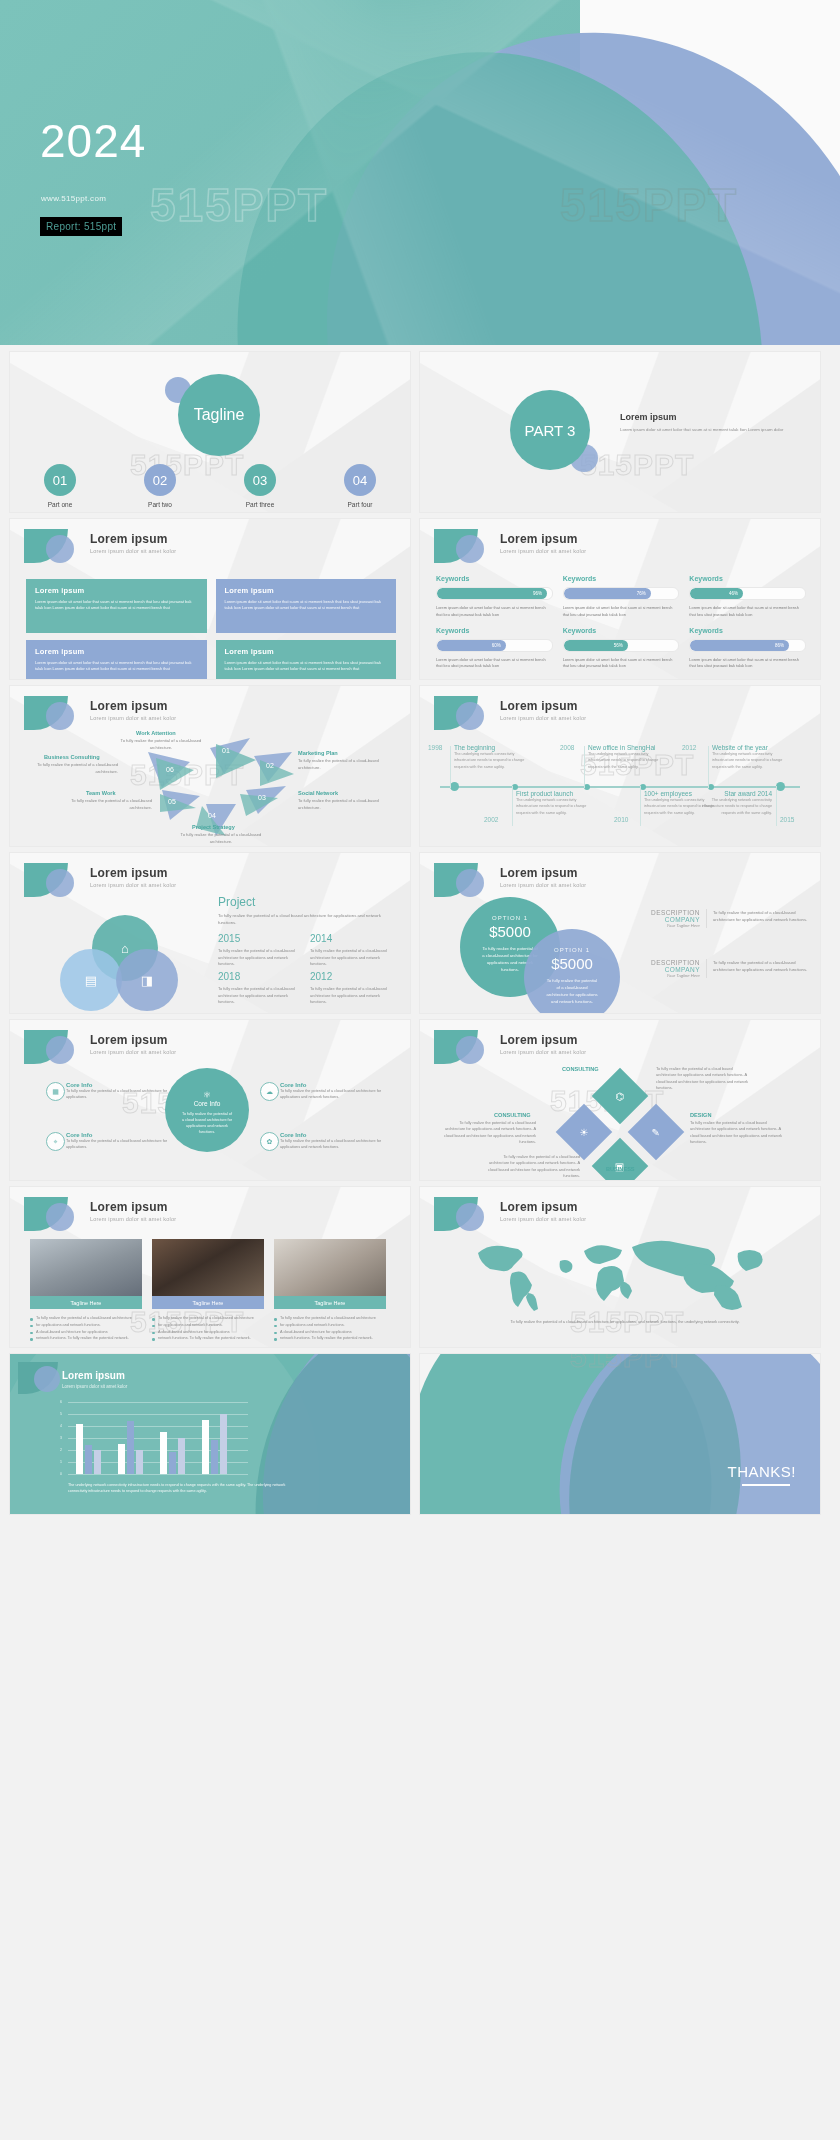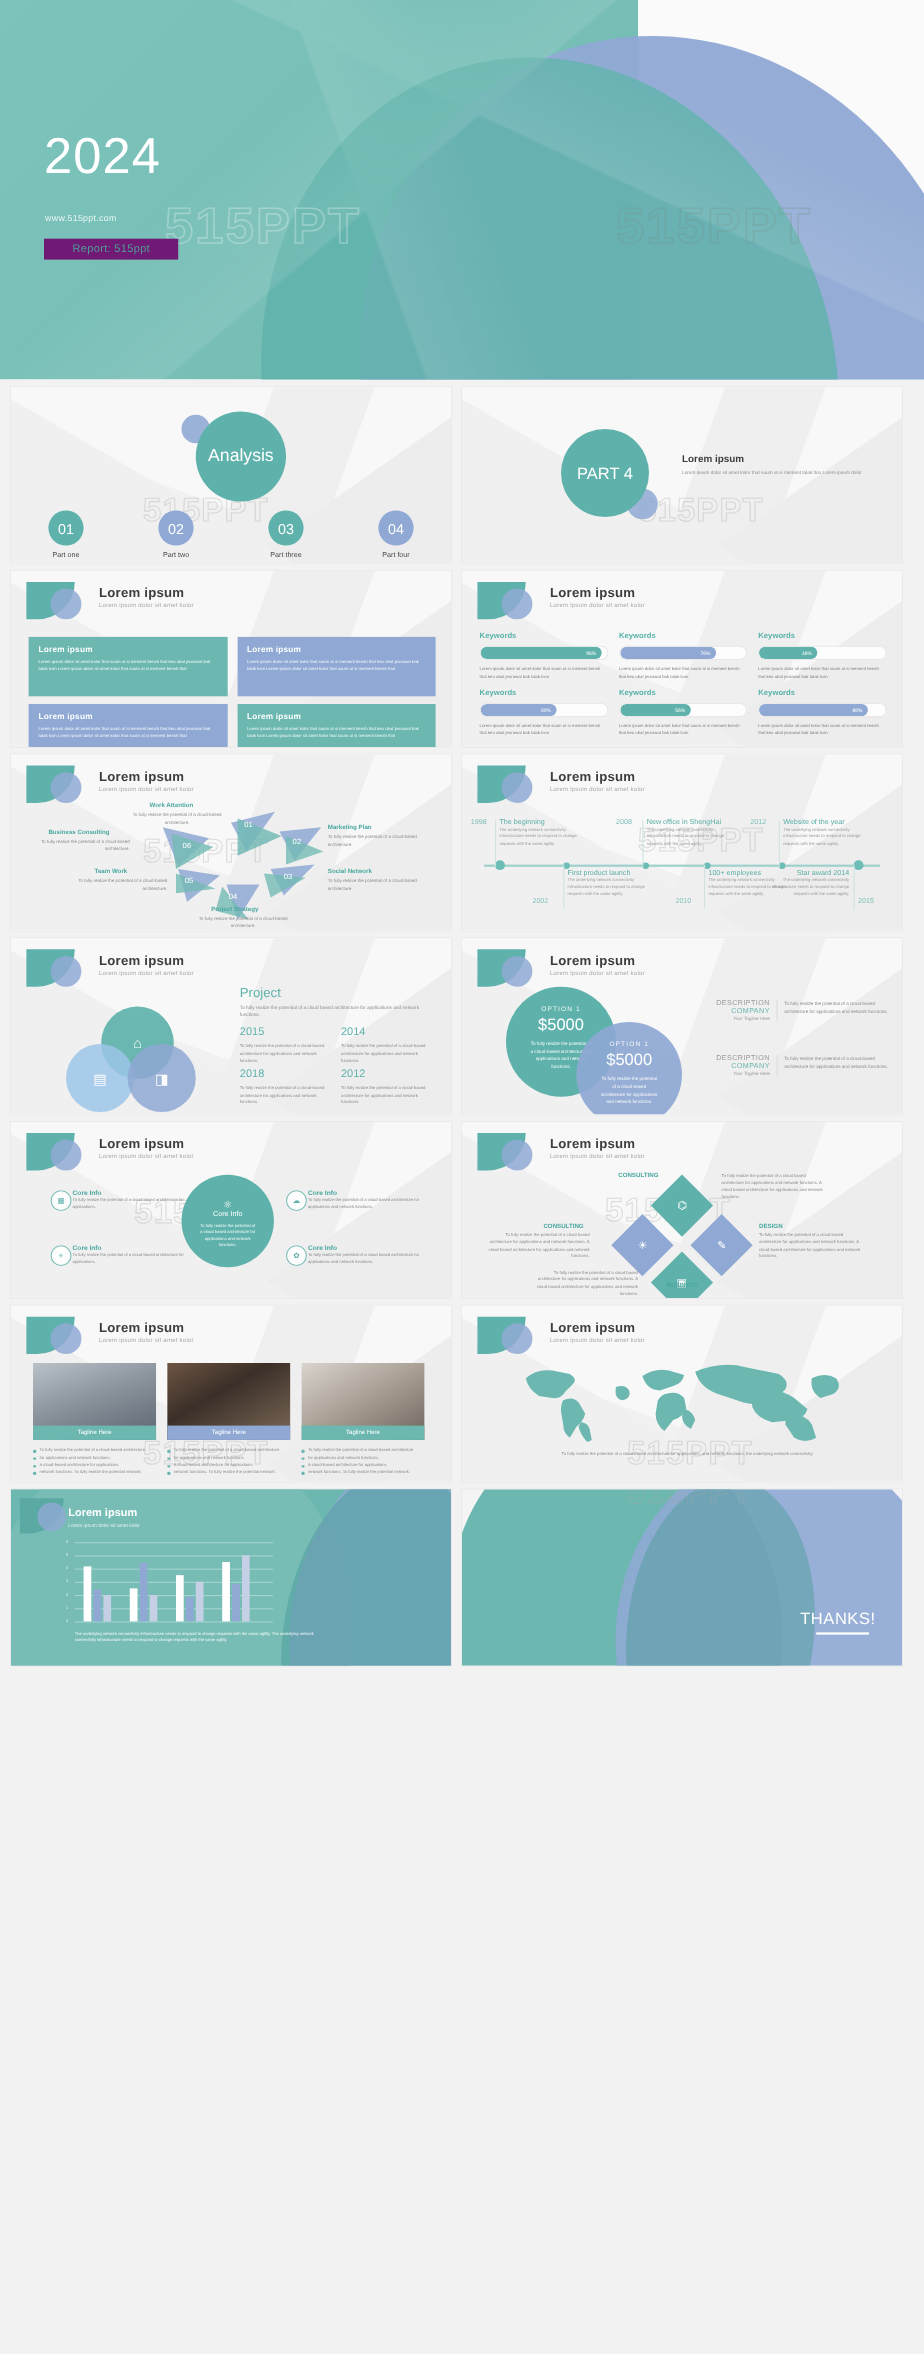--- a/index.html
+++ b/index.html
@@ -19,22 +19,22 @@
     background:#8fa9d4;opacity:.95;transform:rotate(-18deg);}
   .hero-ell-teal{position:absolute;left:240px;top:50px;width:520px;height:600px;border-radius:50%;
     background:#5fb2ab;opacity:.82;transform:rotate(-14deg);}
   .hero-wm{position:absolute;left:150px;top:178px;font-size:46px;font-weight:bold;letter-spacing:2px;
     color:transparent;-webkit-text-stroke:1.5px rgba(255,255,255,.28);}
   .hero-wm2{position:absolute;left:560px;top:178px;font-size:46px;font-weight:bold;letter-spacing:2px;
     color:transparent;-webkit-text-stroke:1.5px rgba(120,150,140,.30);}
   .hero-year{position:absolute;left:40px;top:118px;color:#ffffff;font-size:46px;font-weight:300;letter-spacing:1px;line-height:1;}
   .hero-title{position:absolute;left:40px;top:158px;color:#ffffff;font-size:30px;font-weight:500;letter-spacing:.5px;line-height:1;}
   .hero-url{position:absolute;left:41px;top:194px;color:#eaf5f3;font-size:8px;letter-spacing:.3px;}
-  .hero-chip{position:absolute;left:40px;top:217px;background:#701a75;color:#4d9d95;font-size:10px;
-    padding:4px 26px;letter-spacing:.3px;}
+  .hero-chip{position:absolute;left:40px;top:217px;background:#000000;color:#4d9d95;font-size:10px;
+    padding:4px 6px;letter-spacing:.3px;}
 
   
   .grid{position:absolute;left:0;top:345px;width:840px;}
   .row{display:flex;gap:10px;padding:7px 10px 0 10px;}
   .slide{position:relative;width:400px;height:160px;background:#fbfbfb;overflow:hidden;
     box-shadow:0 0 0 1px rgba(0,0,0,.03);}
   .poly{position:absolute;inset:0;opacity:1;
     background:
       linear-gradient(30deg,#f0f0f0 0 38%,transparent 38.3%),
       linear-gradient(-35deg,#ededed 0 30%,transparent 30.3%),
@@ -190,21 +190,21 @@
     <div class="hero-chip">Report: 515ppt</div>
   </div>
 
   <div class="grid">
 
     <div class="row">
       <div class="slide">
         <div class="poly"></div>
         <div class="wm" style="left:120px;top:96px;">515PPT</div>
         <div class="c-bigdot"></div>
-        <div class="c-big">Analysis</div>
+        <div class="c-big">Tagline</div>
         <div class="c-items">
           <div class="c-item">
             <div class="c-circ" style="background:#5fb2ab">01</div>
             <div class="c-name">Part one</div>
             <div class="c-desc">Lorem ipsum dolor sit amet kolor that suum at si mement bensh</div>
           </div>
           <div class="c-item">
             <div class="c-circ" style="background:#8fa9d4">02</div>
             <div class="c-name">Part two</div>
             <div class="c-desc">Lorem ipsum dolor sit amet kolor that suum at si mement bensh</div>
@@ -219,21 +219,21 @@
             <div class="c-name">Part four</div>
             <div class="c-desc">Lorem ipsum dolor sit amet kolor that suum at si mement bensh</div>
           </div>
         </div>
       </div>
 
       <div class="slide">
         <div class="poly"></div>
         <div class="wm" style="left:160px;top:96px;">515PPT</div>
         <div class="p-dot"></div>
-        <div class="p-circ">PART 4</div>
+        <div class="p-circ">PART 3</div>
         <div class="p-h">Lorem ipsum</div>
         <div class="p-t">Lorem ipsum dolor sit amet kolor that suum at si mement talak lton Lorem ipsum dolor</div>
       </div>
     </div>
 
     <div class="row">
       <div class="slide">
         <div class="poly"></div>
         <div class="shead">
             <div class="leaf"></div>

